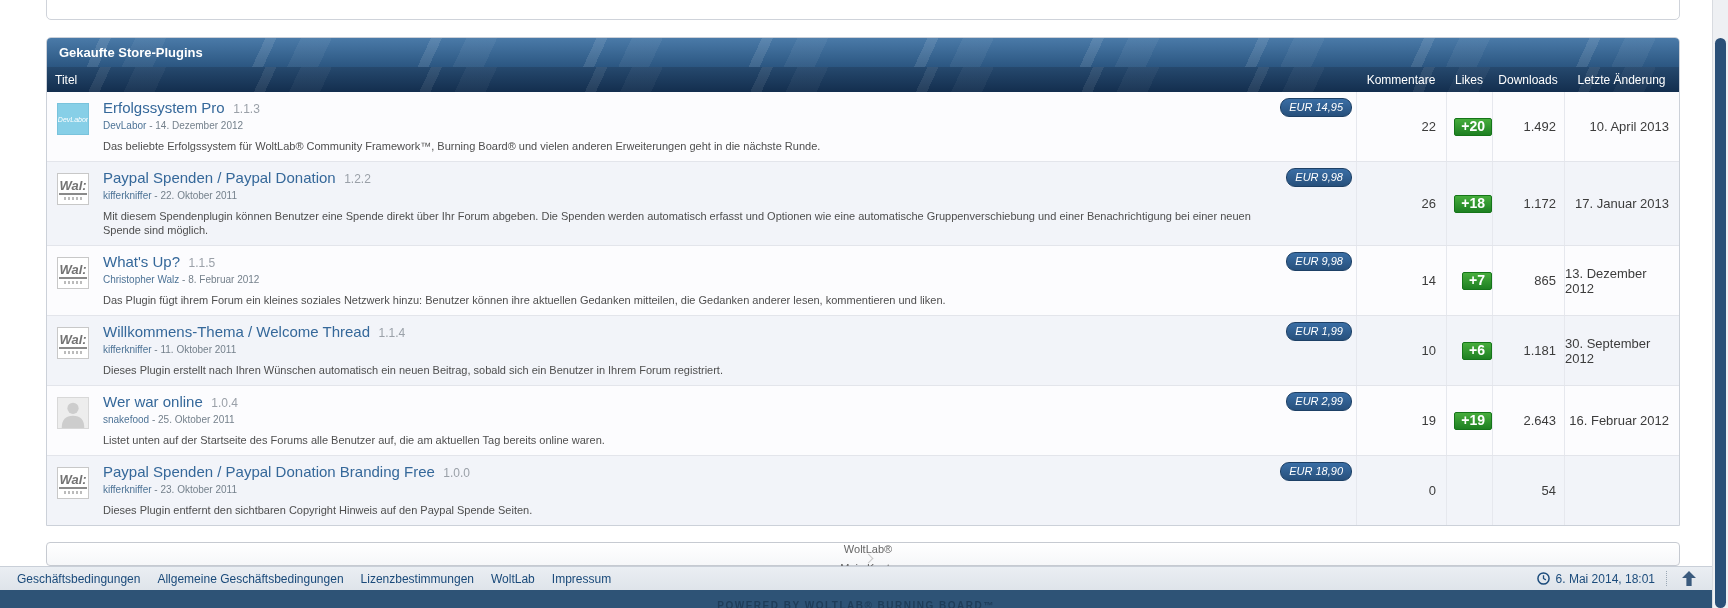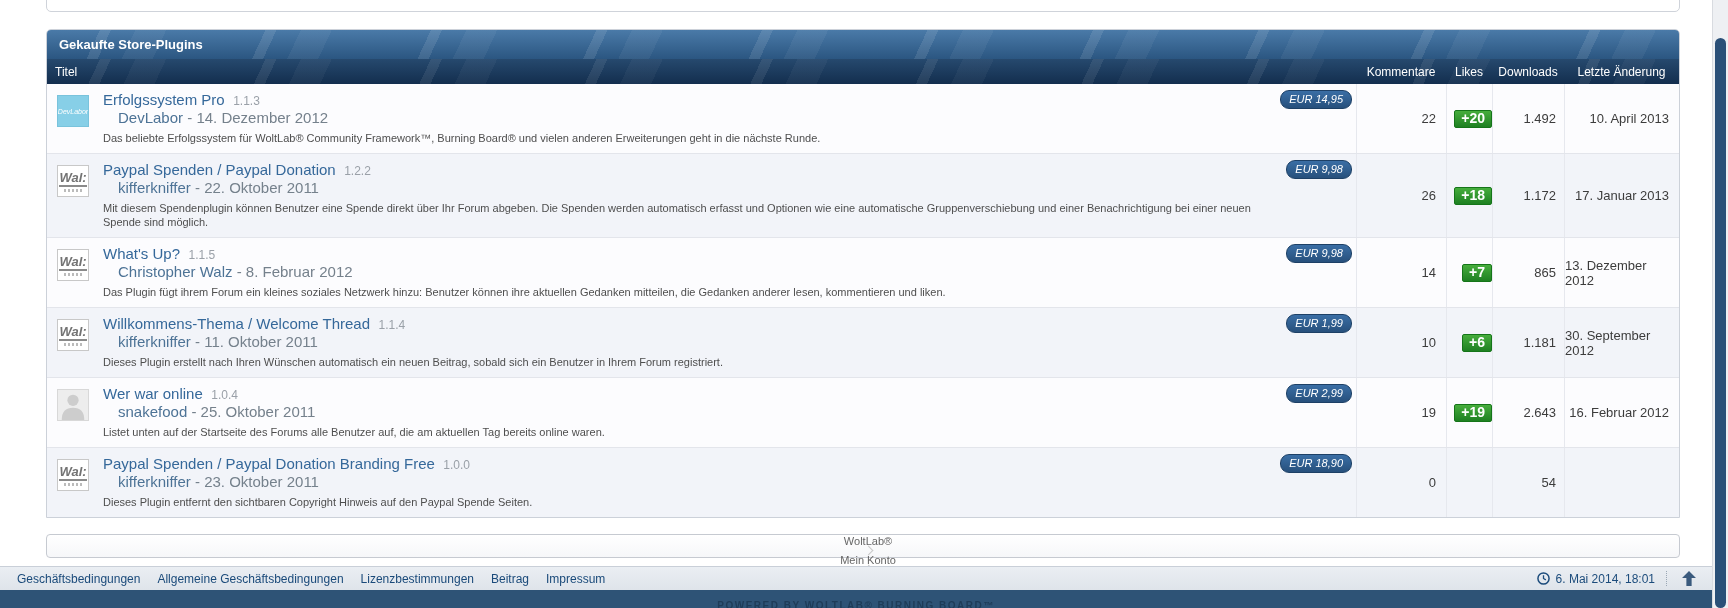--- a/index.html
+++ b/index.html
@@ -1,20 +1,20 @@
 <!DOCTYPE html>
 <html><head>
 <meta charset="utf-8">
 <style>
   * { margin:0; padding:0; box-sizing:border-box; }
   html,body { width:1728px; height:608px; overflow:hidden; background:#ffffff;
               font-family:"Liberation Sans", sans-serif; }
   body { position:relative; }
 
-  .main { position:absolute; left:46px; top:4px; width:1634px; }
+  .main { position:absolute; left:46px; top:12px; width:1634px; }
 
   
   .top-remnant { height:30px; margin-top:-22px; background:#fff;
                  border:1px solid #cfd3da; border-radius:5px; }
 
   
   .table-box { margin-top:17px; border:1px solid #ccd1d9; border-radius:5px 5px 0 0; overflow:hidden; }
   .box-title {
     height:29px; line-height:29px; padding-left:12px;
     color:#fff; font-size:13px; font-weight:bold;
@@ -62,21 +62,21 @@
   .icon-woltlab-logo .icon-text { font-size:13px; font-weight:bold; font-style:italic;
       color:#737373; line-height:13px; border-bottom:2px solid #8a8a8a; padding-bottom:1px; }
   .icon-woltlab-logo::after { content:""; display:block; width:18px; height:3px;
       margin-top:2px; background:repeating-linear-gradient(90deg,#bbb 0 2px,#fff 2px 4px); }
   .icon-default-avatar { background:#ededed; border:1px solid #d8d8d8; }
 
   .info { flex:1; padding-right:95px; }
   .line1 { line-height:16px; }
   .ptitle { font-size:15px; color:#35689a; text-decoration:none; }
   .version { font-size:12px; color:#9aa0a8; margin-left:4px; }
-  .byline { line-height:15px; margin-top:1px; font-size:15px;margin-left:15px; }
+  .byline { line-height:15px; margin-top:1px; font-size:10px; }
   .author { color:#4d7396; text-decoration:none; }
   .sep, .pdate { color:#75818c; }
   .desc { margin-top:6px; font-size:11px; line-height:14px; color:#4e4e4e; }
 
   .price-badge { position:absolute; top:6px; right:4px;
       background:linear-gradient(#3a6ea5,#27507c); border:1px solid #1d4066;
       color:#fff; font-size:11px; line-height:14px; padding:1px 8px 2px; border-radius:9px;font-style:italic; }
 
   .like-pill { display:inline-block; min-width:22px; text-align:center;
       background:linear-gradient(#46ad3c,#1e8022); border:1px solid #157519;
@@ -312,21 +312,21 @@
     <span class="crumb-sep"></span>
     <a class="crumb" href="#">Mein Konto</a>
     <span class="crumb-sep"></span>
   </nav>
 </div>
 
 <div class="footer-links">
   <a class="flink" href="#">Geschäftsbedingungen</a>
   <a class="flink" href="#">Allgemeine Geschäftsbedingungen</a>
   <a class="flink" href="#">Lizenzbestimmungen</a>
-  <a class="flink" href="#">Beitrag</a>
+  <a class="flink" href="#">WoltLab</a>
   <a class="flink" href="#">Impressum</a>
   <div class="footer-right">
     <svg width="13" height="13" viewBox="0 0 14 14">
       <circle cx="7" cy="7" r="6" fill="none" stroke="#1c4c7c" stroke-width="1.6"></circle>
       <path d="M7 3.5 V7 L9.5 8.5" fill="none" stroke="#1c4c7c" stroke-width="1.4"></path>
     </svg>
     <span class="timestamp">6. Mai 2014, 18:01</span>
     <span class="dotted-sep"></span>
     <button class="to-top">
       <svg width="14" height="15" viewBox="0 0 16 17">

